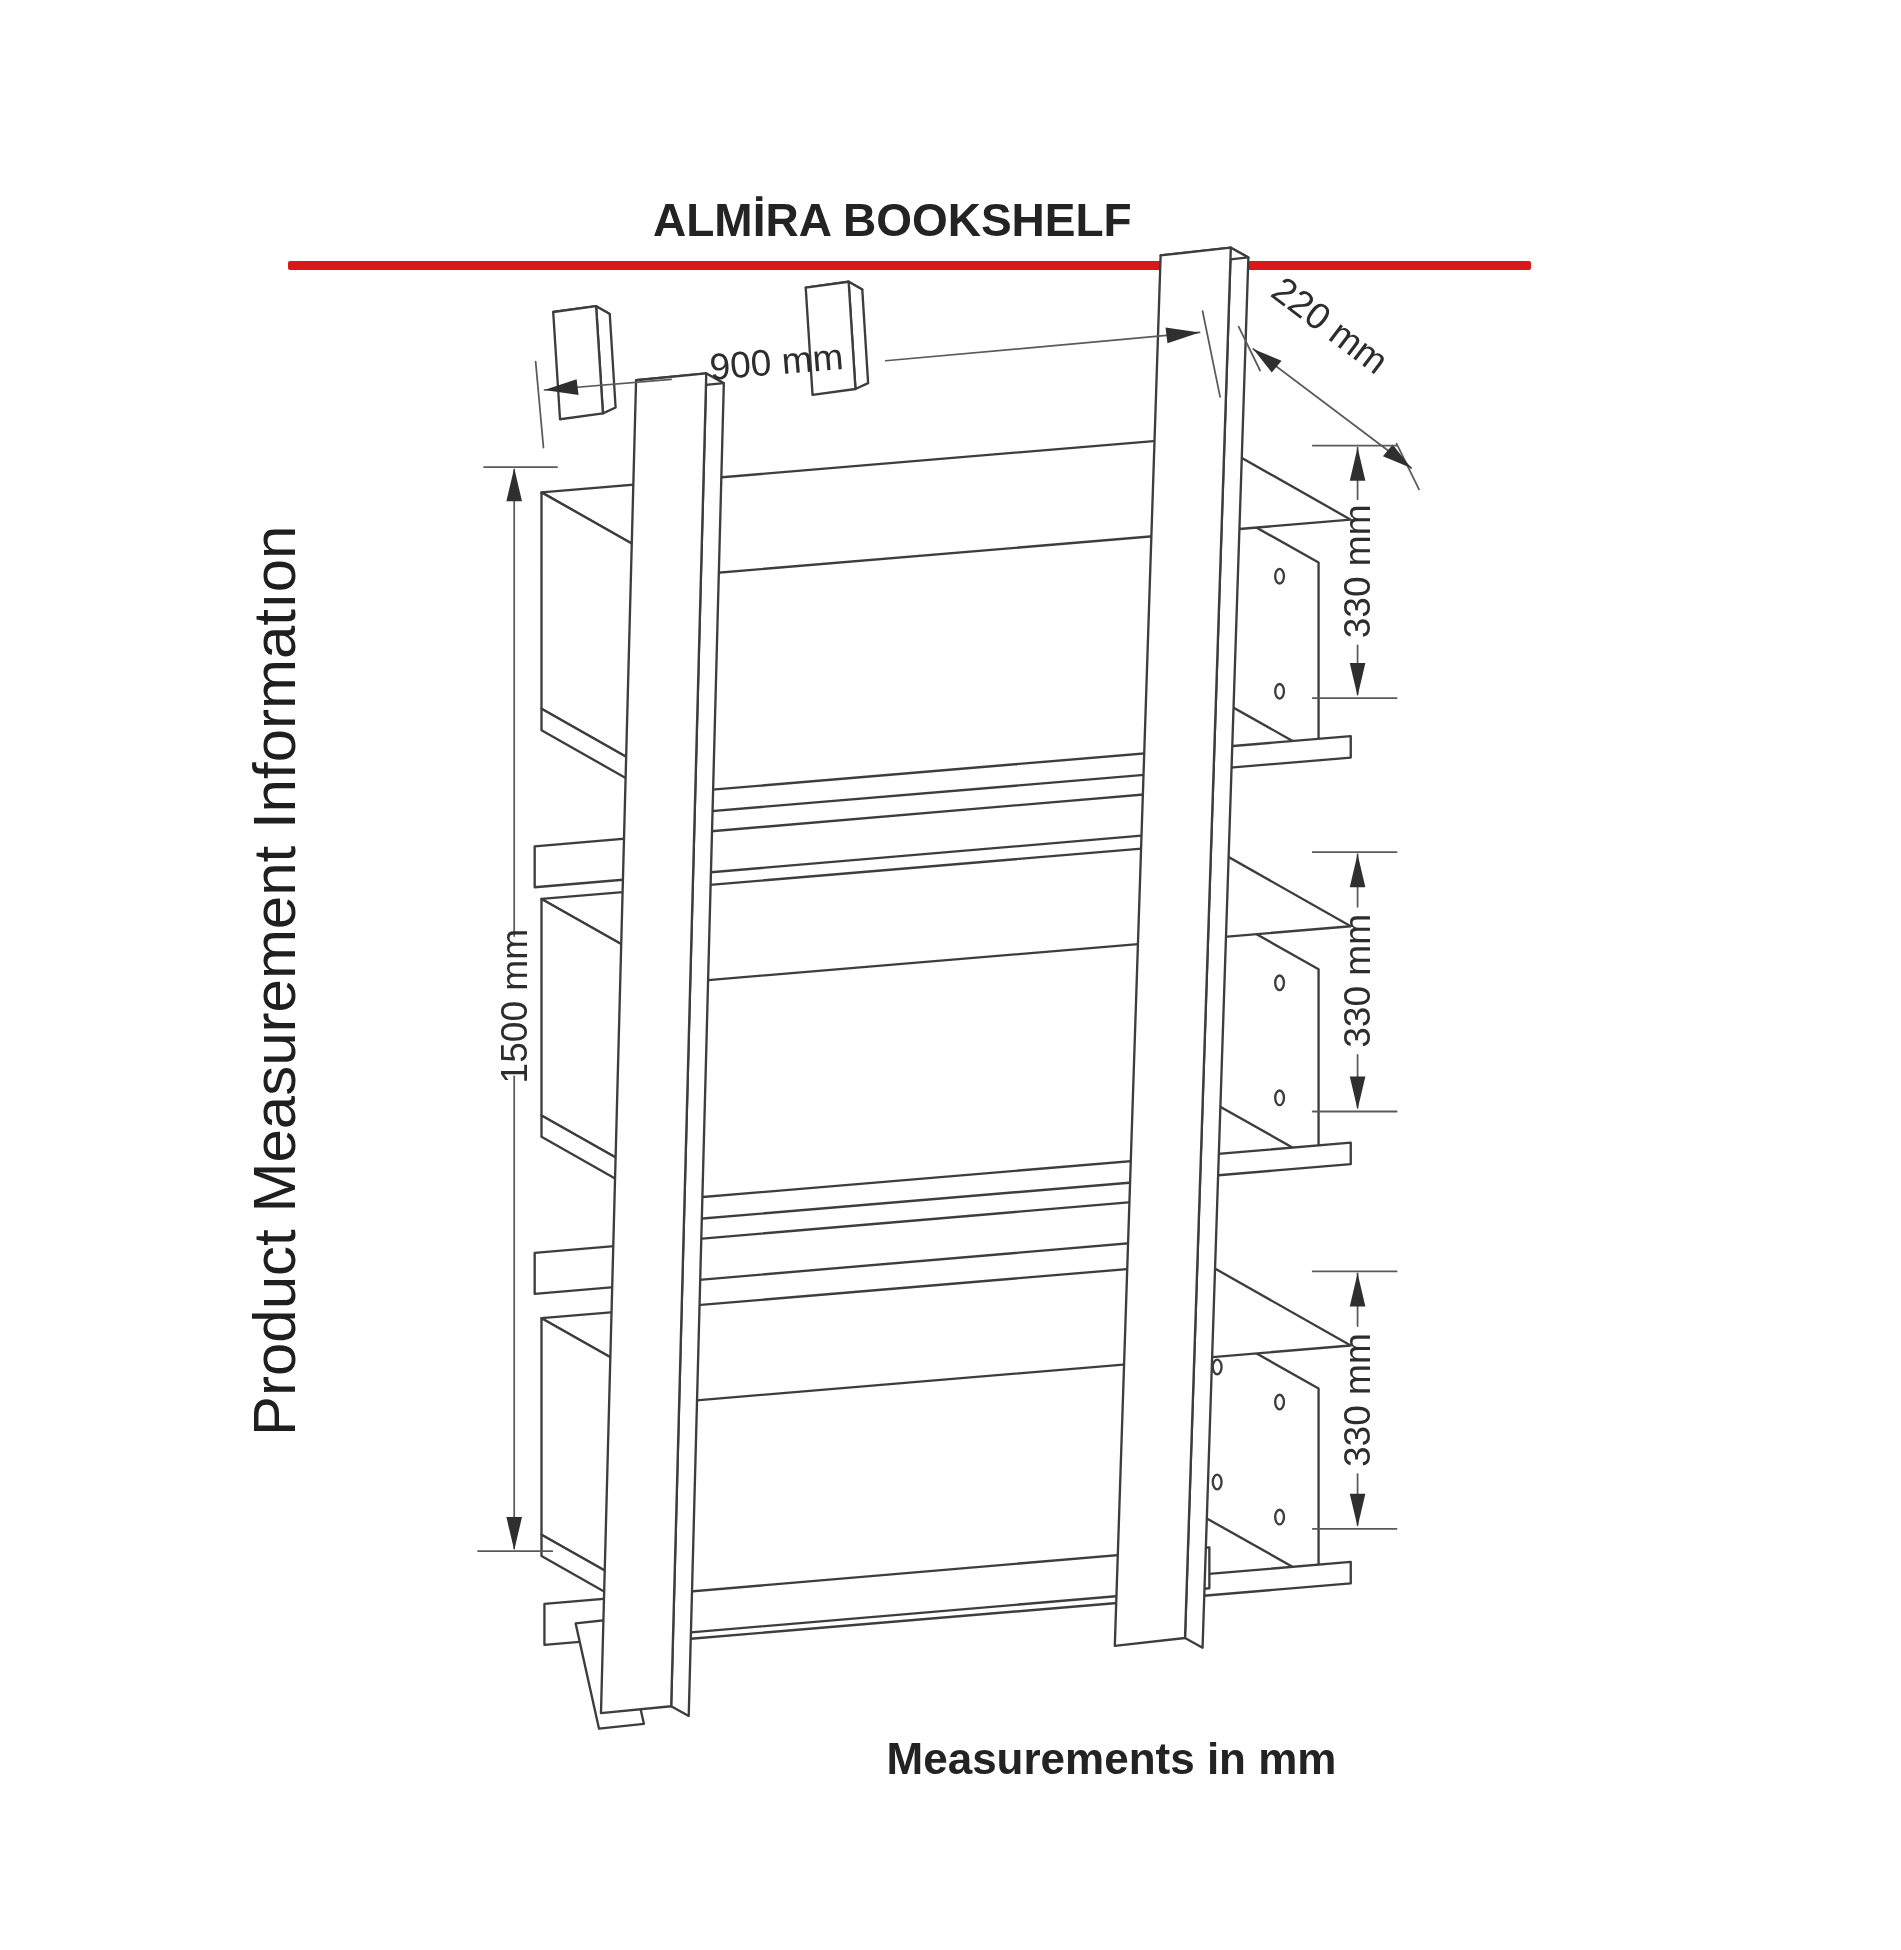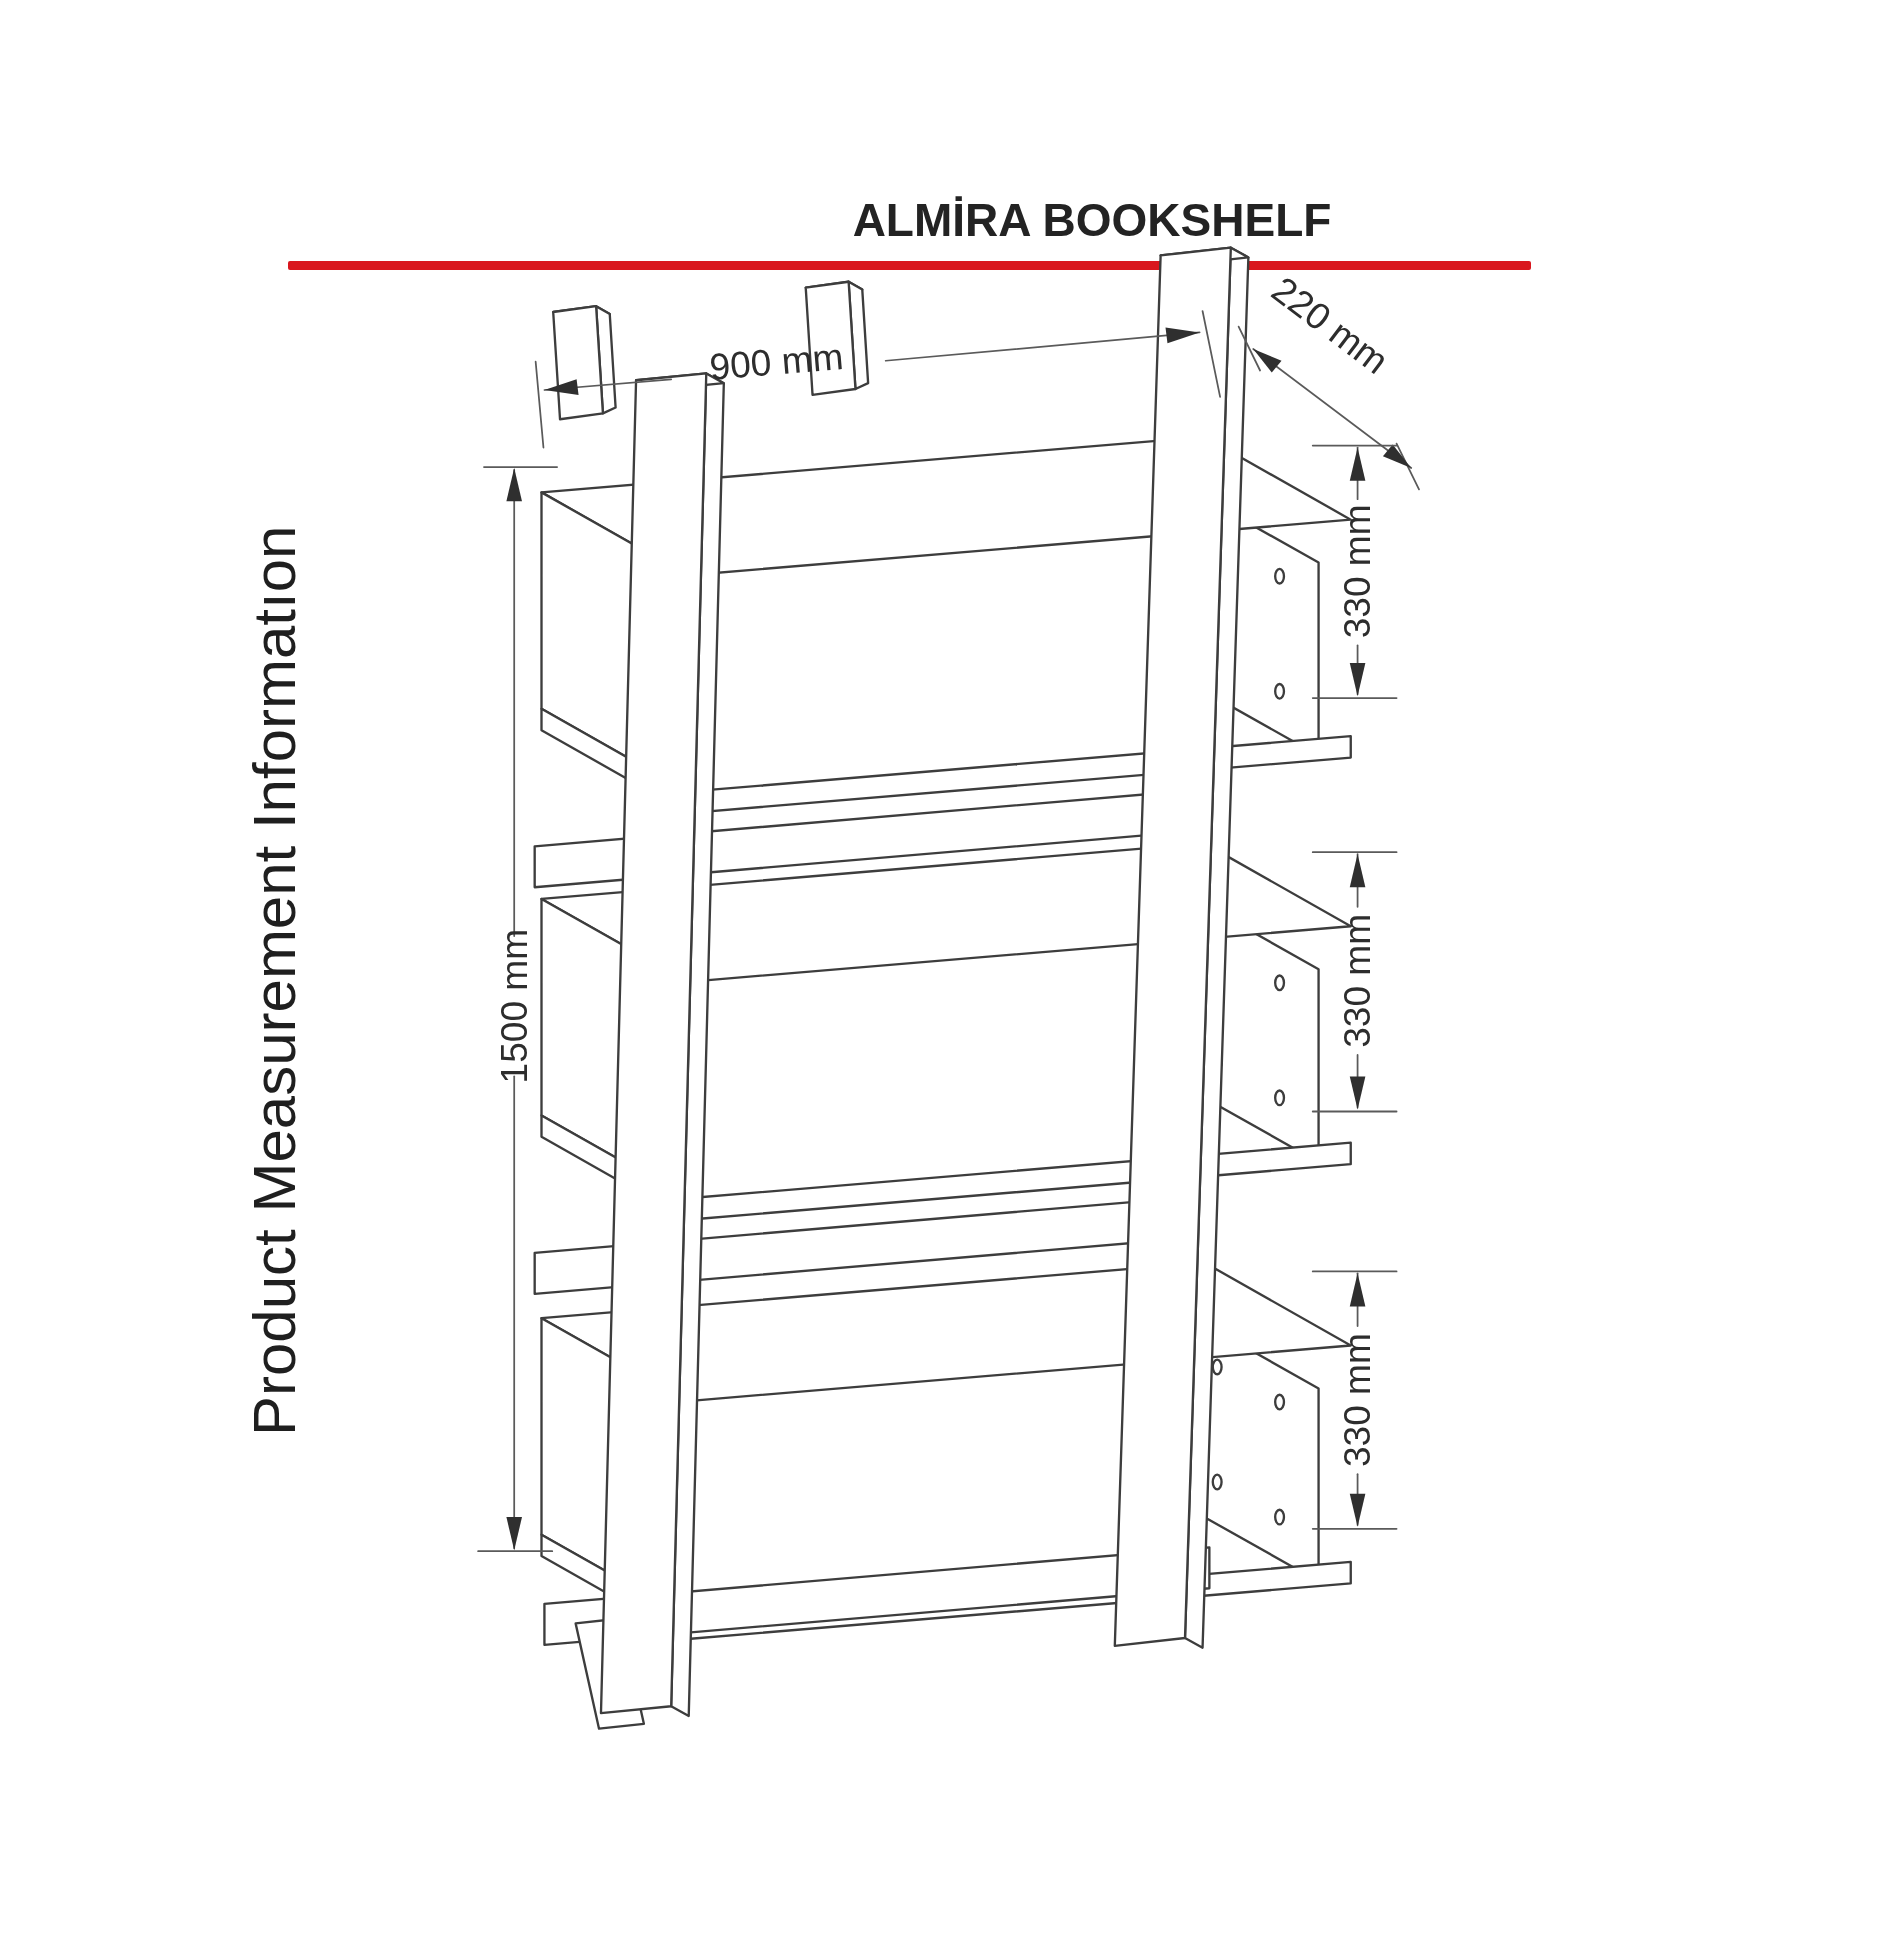--- a/index.html
+++ b/index.html
@@ -2,21 +2,21 @@
 <html><head>
 <meta charset="utf-8">
 <style>
   html,body{margin:0;padding:0;background:#ffffff;}
   .page{
     position:relative;width:1902px;height:1950px;background:#ffffff;
     font-family:"Liberation Sans",sans-serif;overflow:hidden;
     border-right:2px solid #e3e3e3;
   }
   .title{
-    position:absolute;top:193px;right:371px;width:878px;text-align:center;
+    position:absolute;top:193px;right:371px;width:878px;text-align:left;
     font-size:46px;font-weight:bold;color:#232323;letter-spacing:0px;
   }
   .red-rule{
     position:absolute;left:288px;top:261px;width:1243px;height:8.8px;
     border-radius:2px;
   }
   .side-label{
     position:absolute;left:232px;top:525px;width:84px;height:912px;
     writing-mode:vertical-rl;transform:rotate(180deg);
     display:flex;align-items:center;justify-content:center;
@@ -165,14 +165,15 @@
       <line class="dim" x1="1346" y1="1304" x2="1432" y2="1304"></line>
       <line class="dim" x1="1346" y1="1568" x2="1432" y2="1568"></line>
       <line class="dim" x1="1392" y1="1306" x2="1392" y2="1360"></line>
       <line class="dim" x1="1392" y1="1512" x2="1392" y2="1564"></line>
       <polygon class="arrow" points="1392,1306 1384,1340 1400,1340"></polygon>
       <polygon class="arrow" points="1392,1566 1384,1532 1400,1532"></polygon>
       <text class="dimtext" transform="translate(1405,1436) rotate(-90)" text-anchor="middle">330 mm</text>
     </g>
   </svg>
 
+  <div class="footer-note">Measurements in mm</div>
 </div>
 
 
 </body></html>

